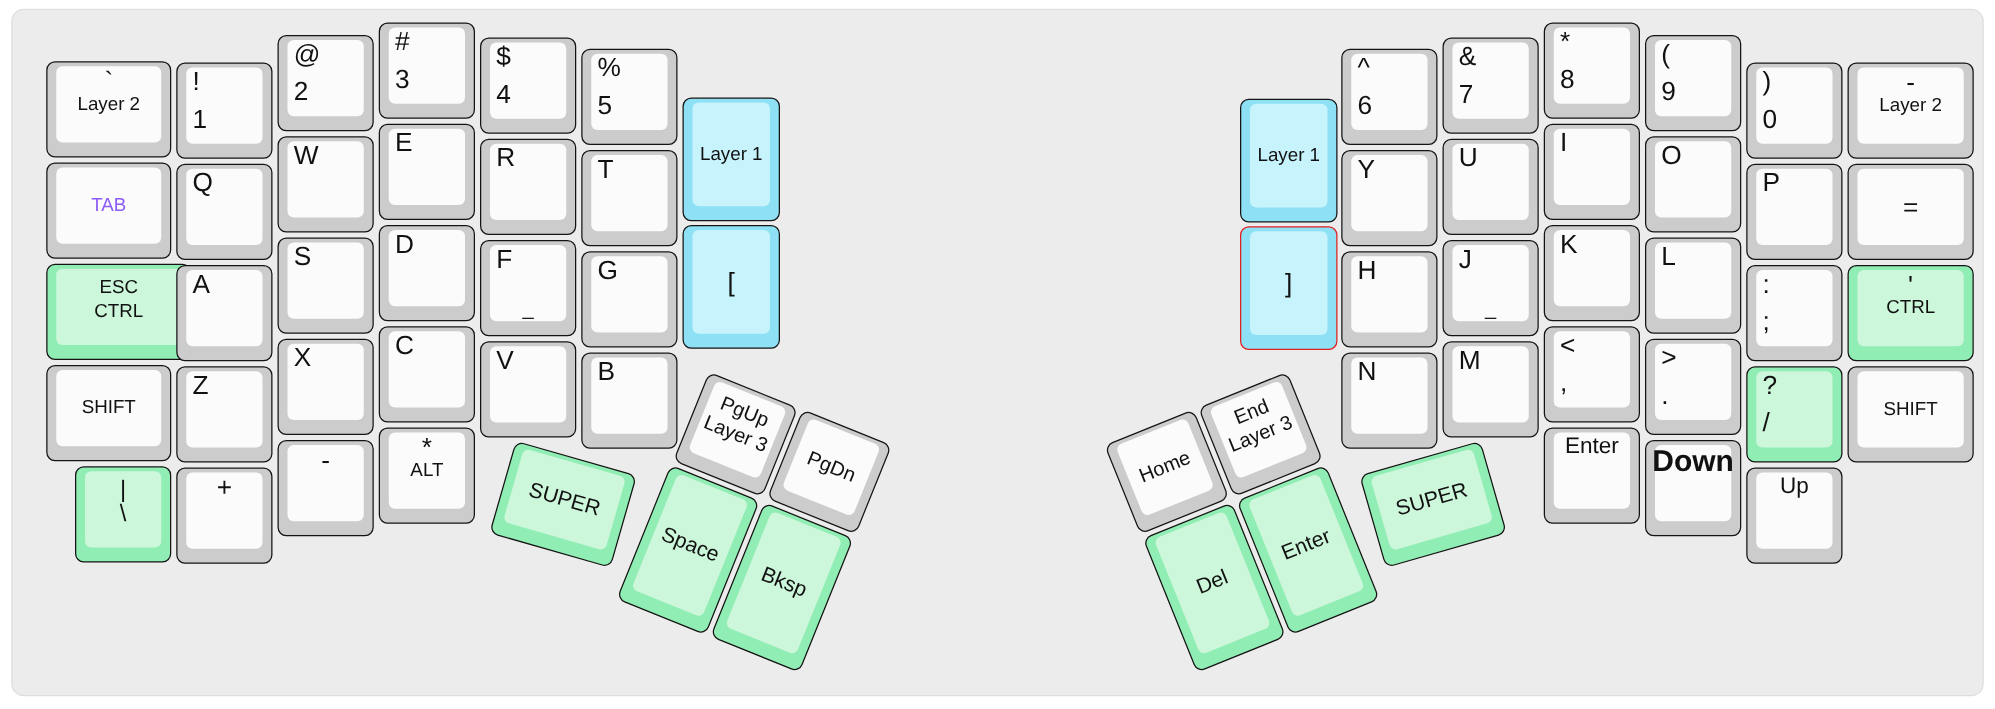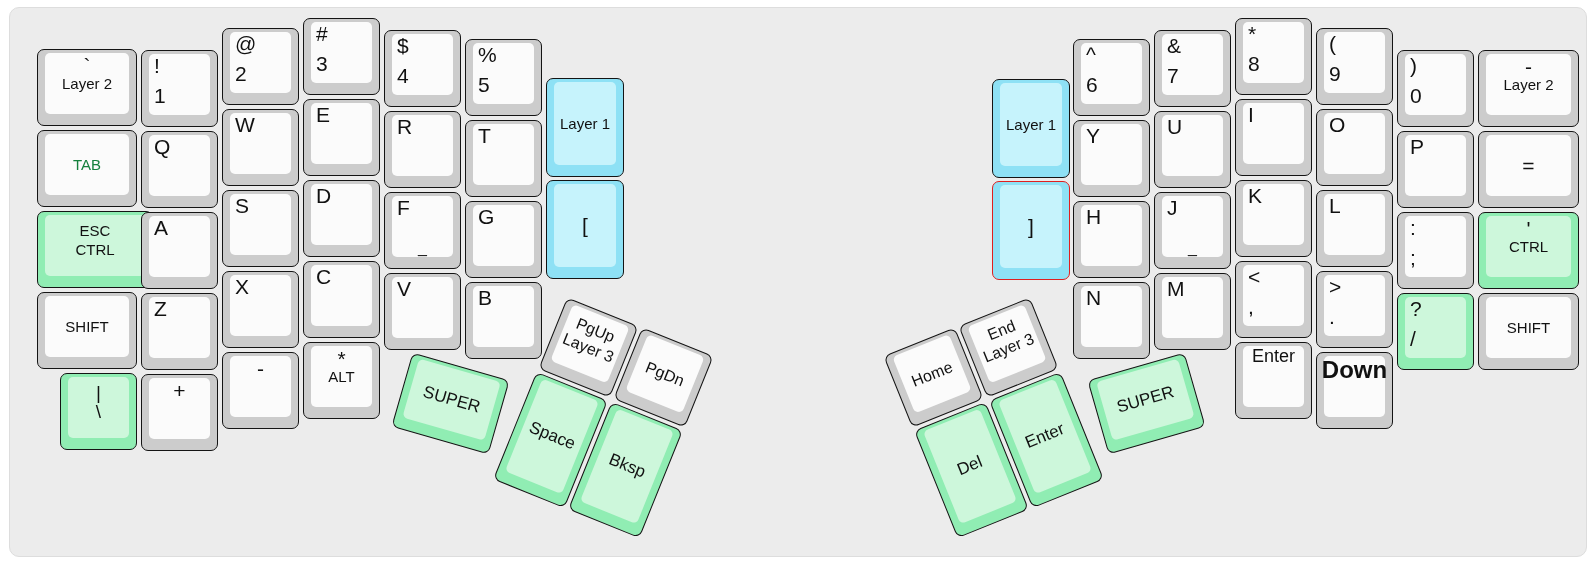--- a/index.html
+++ b/index.html
@@ -26,21 +26,21 @@
 <div class="frame" style="background: rgb(236, 236, 236); border-color: rgb(221, 221, 221);"></div>
 <div class="kb">
     <div class="key" style="left: 37px; top: 49px; width: 100px; height: 77px; background: rgb(204, 204, 204); border-color: rgb(20, 20, 20);">
       <div class="key-top" style="background: rgb(251, 251, 251);">
         <span class="lbl lbl-tc" style="font-size: 21px; color: rgb(17, 17, 17);">`</span>
         <span class="lbl lbl-c" style="font-size: 15px; color: rgb(17, 17, 17);">Layer 2</span>
       </div>
     </div>
     <div class="key" style="left: 37px; top: 130px; width: 100px; height: 77px; background: rgb(204, 204, 204); border-color: rgb(20, 20, 20);">
       <div class="key-top" style="background: rgb(251, 251, 251);">
-        <span class="lbl lbl-c" style="font-size: 15px; color: #15803d;">TAB</span>
+        <span class="lbl lbl-c" style="font-size: 15px; color: #8b5cf6;">TAB</span>
       </div>
     </div>
     <div class="key" style="left: 37px; top: 211px; width: 116px; height: 77px; background: rgb(144, 237, 179); border-color: rgb(20, 20, 20);">
       <div class="key-top" style="background: rgb(205, 247, 219);">
         <span class="lbl lbl-c1" style="font-size: 15px; color: rgb(17, 17, 17);">ESC</span>
         <span class="lbl lbl-c2" style="font-size: 15px; color: rgb(17, 17, 17);">CTRL</span>
       </div>
     </div>
     <div class="key" style="left: 37px; top: 292px; width: 100px; height: 77px; background: rgb(204, 204, 204); border-color: rgb(20, 20, 20);">
       <div class="key-top" style="background: rgb(251, 251, 251);">
@@ -334,20 +334,25 @@
         <span class="lbl lbl-tl1" style="font-size: 21px; color: rgb(17, 17, 17);">:</span>
         <span class="lbl lbl-tl2" style="font-size: 21px; color: rgb(17, 17, 17);">;</span>
       </div>
     </div>
     <div class="key" style="left: 1397px; top: 293px; width: 77px; height: 77px; background: rgb(144, 237, 179); border-color: rgb(20, 20, 20);">
       <div class="key-top" style="background: rgb(205, 247, 219);">
         <span class="lbl lbl-tl1" style="font-size: 21px; color: rgb(17, 17, 17);">?</span>
         <span class="lbl lbl-tl2" style="font-size: 21px; color: rgb(17, 17, 17);">/</span>
       </div>
     </div>
+    <div class="key" style="left: 1397px; top: 374px; width: 77px; height: 77px; background: rgb(204, 204, 204); border-color: rgb(20, 20, 20);">
+      <div class="key-top" style="background: rgb(251, 251, 251);">
+        <span class="lbl lbl-tc" style="font-size: 18px; color: rgb(17, 17, 17);">Up</span>
+      </div>
+    </div>
     <div class="key" style="left: 1478px; top: 50px; width: 101px; height: 77px; background: rgb(204, 204, 204); border-color: rgb(20, 20, 20);">
       <div class="key-top" style="background: rgb(251, 251, 251);">
         <span class="lbl lbl-tc" style="font-size: 21px; color: rgb(17, 17, 17);">-</span>
         <span class="lbl lbl-c" style="font-size: 15px; color: rgb(17, 17, 17);">Layer 2</span>
       </div>
     </div>
     <div class="key" style="left: 1478px; top: 131px; width: 101px; height: 77px; background: rgb(204, 204, 204); border-color: rgb(20, 20, 20);">
       <div class="key-top" style="background: rgb(251, 251, 251);">
         <span class="lbl lbl-c" style="font-size: 21px; color: rgb(17, 17, 17);">=</span>
       </div>

